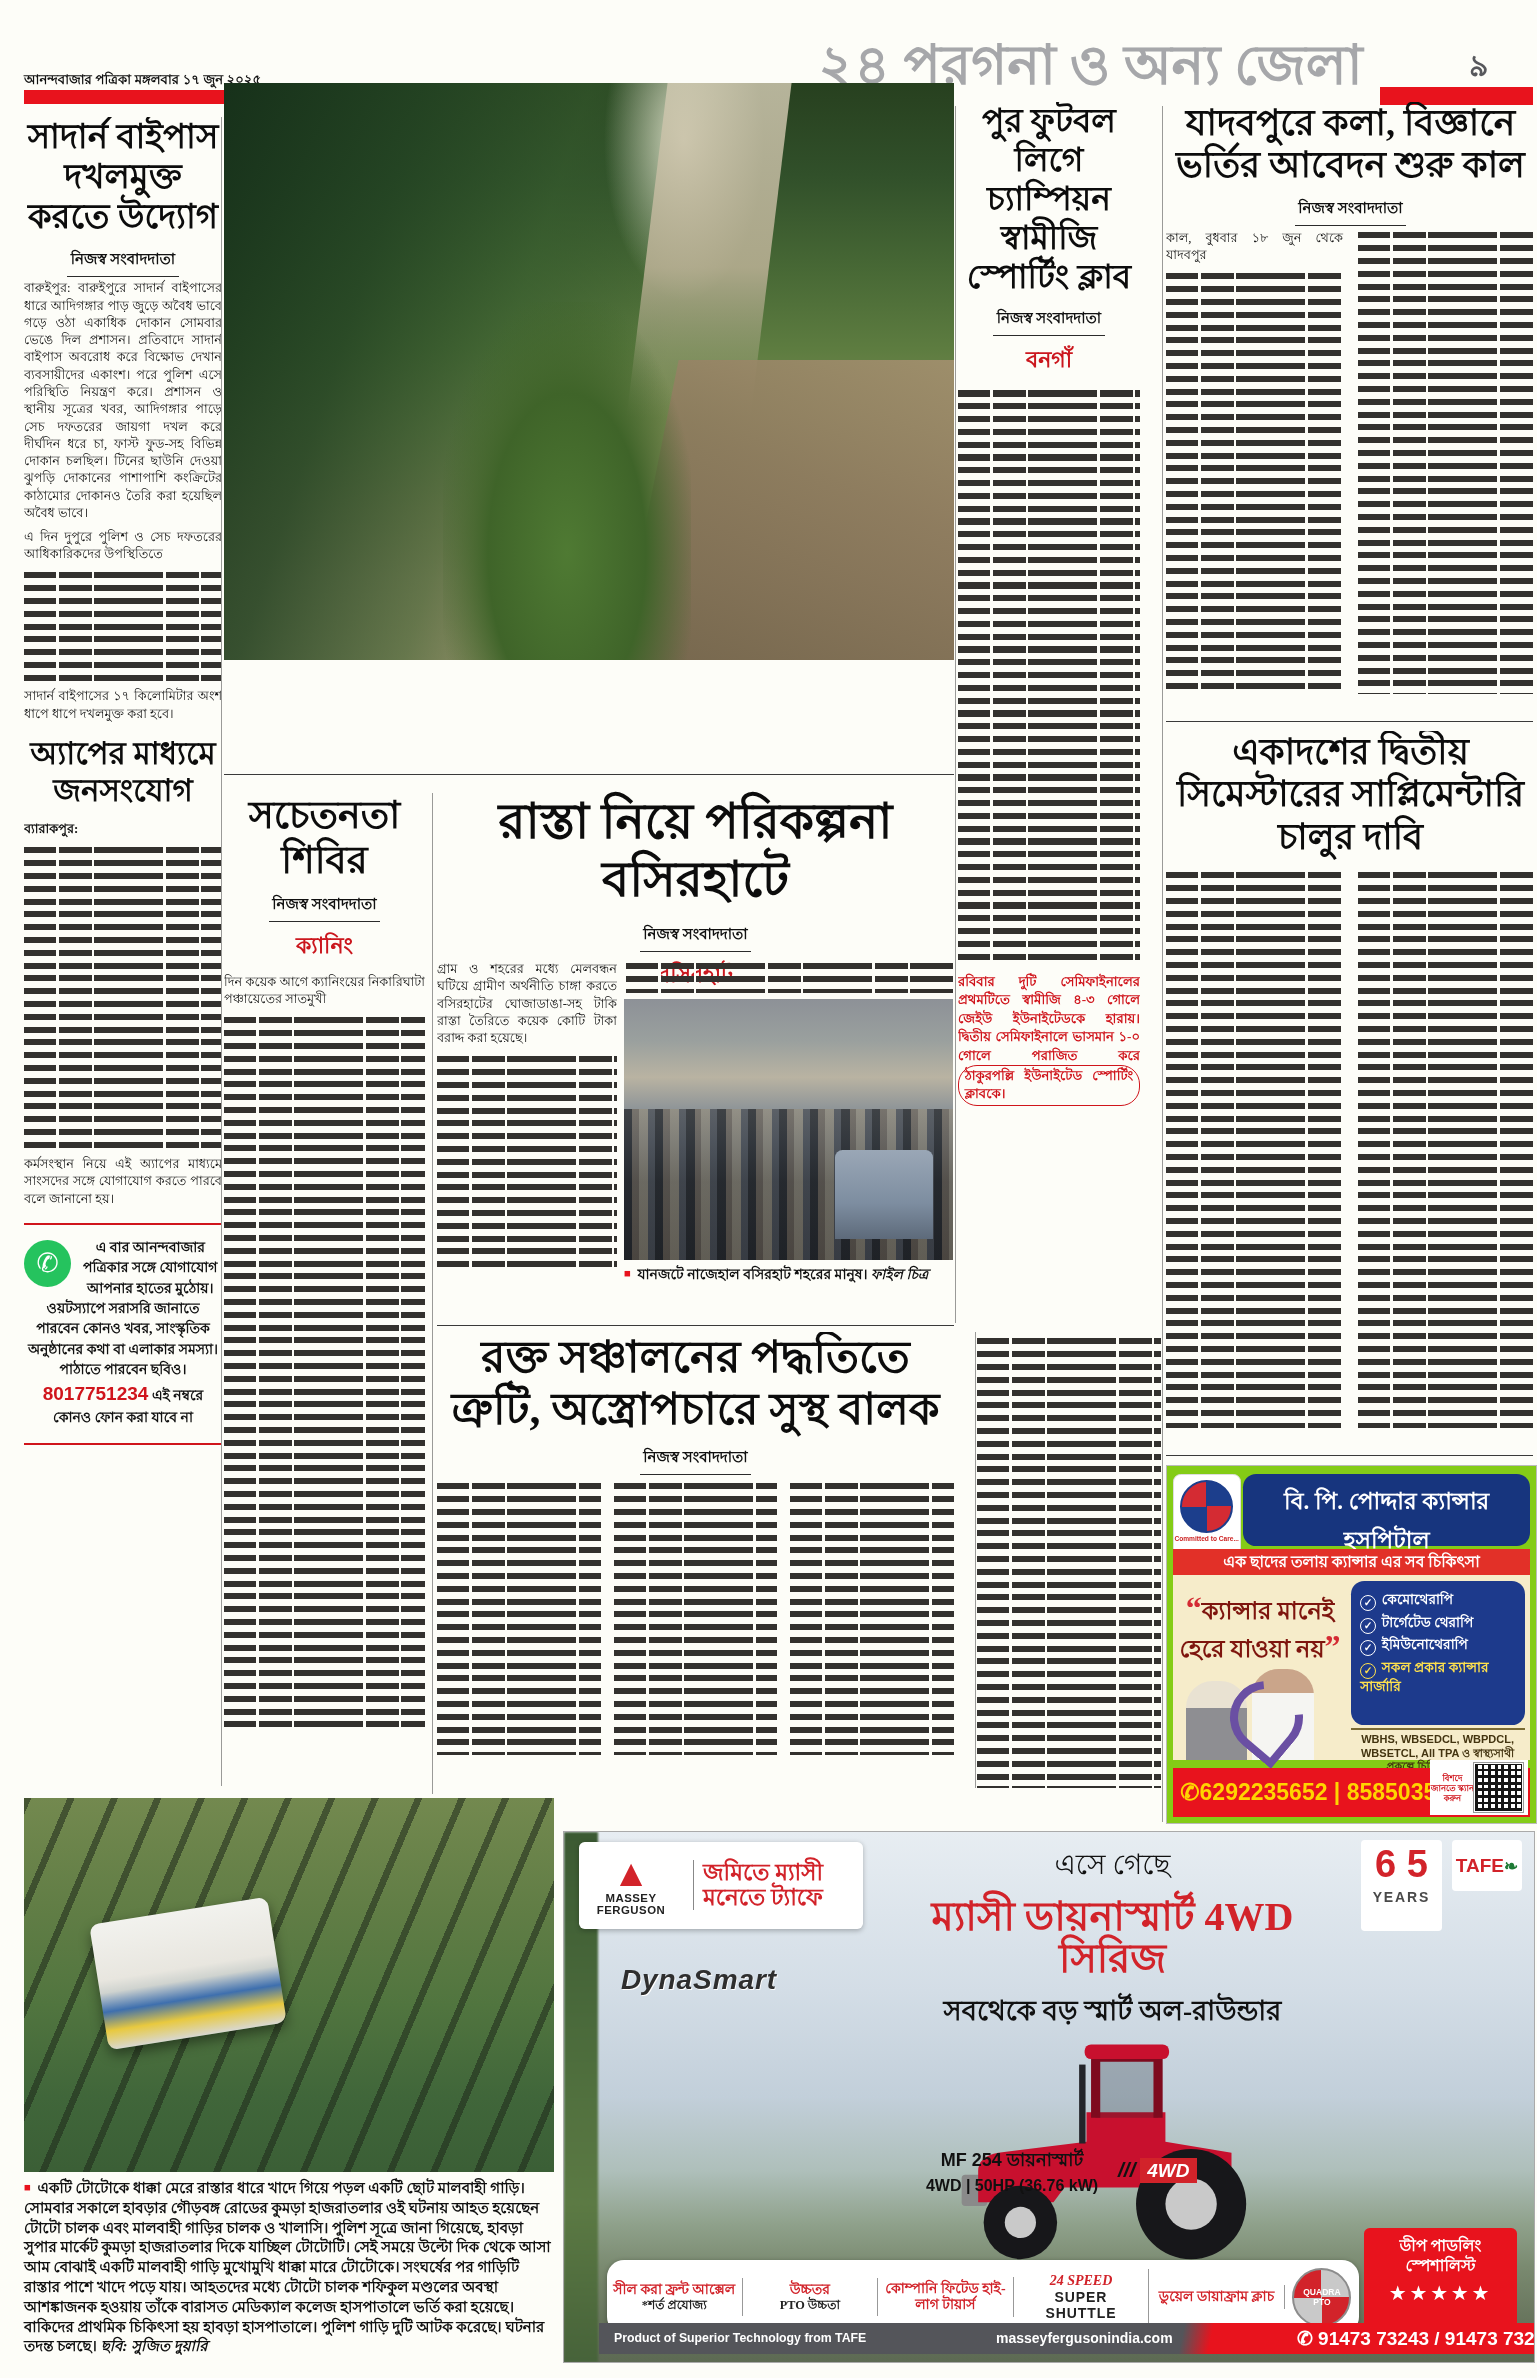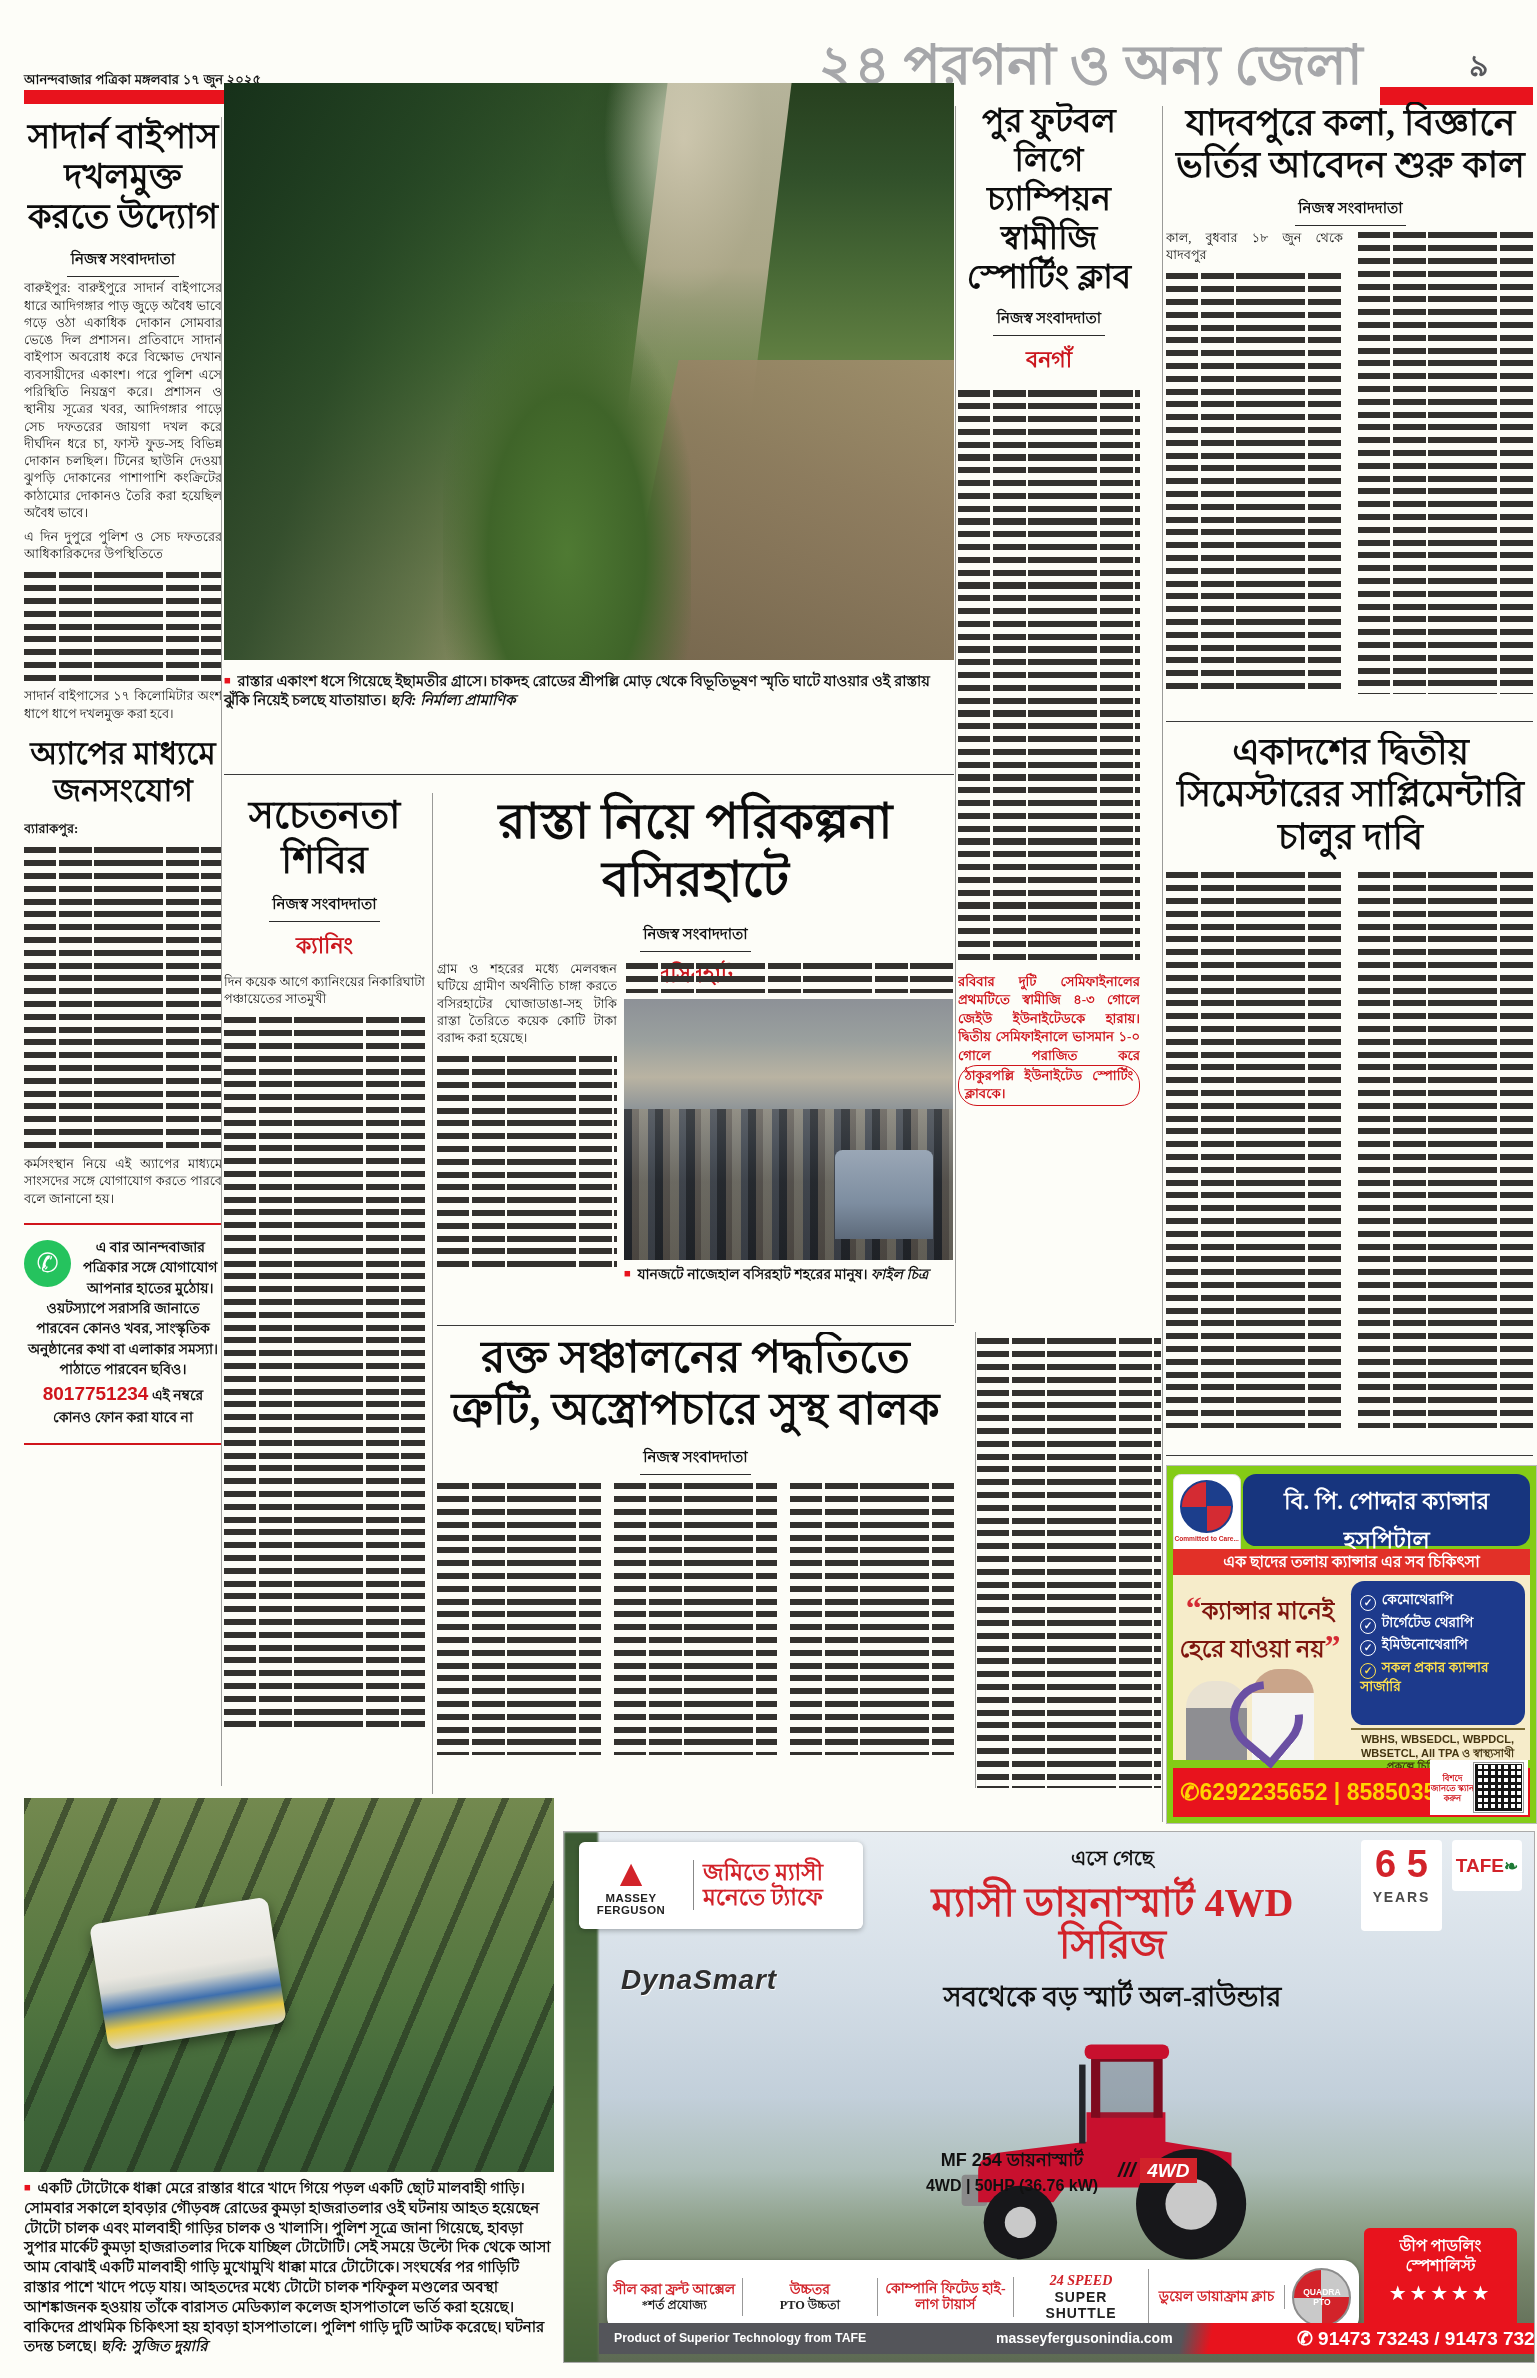--- a/index.html
+++ b/index.html
@@ -82,21 +82,21 @@
   .ms-green{position:absolute;left:0;top:0;width:34px;height:100%;
       background:linear-gradient(180deg,#3c5a33 0%,#4c6c3c 40%,#5c7a44 70%,#47633a 100%);filter:blur(0.9px);}
   .ms-brandbox{position:absolute;left:15px;top:9.5px;width:284px;height:87px;background:#fff;border-radius:5.7px;
       box-shadow:0 1.9px 5.7px rgba(0,0,0,.25);display:flex;align-items:center;}
   .ms-tri{color:#d2232a;font-size:38px;line-height:38px;}
   .ms-brandname{font-family:"Liberation Sans",sans-serif;font-weight:bold;font-size:11.4px;color:#222;letter-spacing:0.5px;}
   .ms-slogan{color:#d2232a;font-weight:bold;font-size:23px;line-height:1.1;border-left:1.9px solid #888;padding-left:9.5px;margin-left:9.5px;}
   .ms-dyna{position:absolute;left:57px;top:132px;font-family:"Liberation Sans",sans-serif;
       font-style:italic;font-weight:bold;font-size:28px;color:#2e2e2e;letter-spacing:0.9px;text-shadow:0.9px 0.9px 0 #fff;}
   .ms-center{position:absolute;left:312px;top:11.4px;width:473px;text-align:center;}
-  .ms-intro{font-weight:bold;font-size:20px;color:#111;}
+  .ms-intro{font-weight:normal;font-size:28px;color:#111;}
   .ms-title{font-weight:bold;font-size:40px;color:#d2232a;margin-top:5.7px;line-height:1.05;}
   .ms-sub{font-weight:bold;font-size:27.4px;color:#111;margin-top:9.5px;}
   .ms-years{position:absolute;left:797px;top:7.6px;width:81px;height:91px;background:#fff;border-radius:3.8px;text-align:center;
       font-family:"Liberation Sans",sans-serif;}
   .ms-years .six5{color:#d2232a;font-weight:bold;font-size:38px;line-height:49px;}
   .ms-years .ylabel{color:#4a4a4a;font-weight:bold;font-size:14px;letter-spacing:1.9px;}
   .ms-tafe{position:absolute;left:888px;top:7.6px;width:70px;height:51px;background:#fff;border-radius:3.8px;text-align:center;
       font-family:"Liberation Sans",sans-serif;font-weight:bold;font-size:19px;color:#d2232a;line-height:51px;}
   .ms-leaf{color:#1d7a34;font-size:17px;}
   .ms-model{position:absolute;left:358px;top:314px;width:180px;text-align:center;color:#111;
@@ -156,24 +156,20 @@
       <div class="watext"><span>এ বার আনন্দবাজার পত্রিকার সঙ্গে যোগাযোগ আপনার হাতের মুঠোয়। ওয়টস্যাপে সরাসরি জানাতে পারবেন কোনও খবর, সাংস্কৃতিক অনুষ্ঠানের কথা বা এলাকার সমস্যা। পাঠাতে পারবেন ছবিও। </span><span class="wanum">8017751234</span><span> এই নম্বরে কোনও ফোন করা যাবে না</span></div>
       <div style="clear:both;"></div>
     </div>
   </div>
 
   <div class="abs photo-main" style="left:224px;top:83px;width:730px;height:577px;">
     <div class="road"></div>
     <div class="rubble"></div>
     <div class="vines"></div>
   </div>
-  <div class="abs caption" style="left:224px;top:672px;width:730px;">
-    <span class="bullet">■</span><span>রাস্তার একাংশ ধসে গিয়েছে ইছামতীর গ্রাসে। চাকদহ রোডের শ্রীপল্লি মোড় থেকে বিভূতিভূষণ স্মৃতি ঘাটে যাওয়ার ওই রাস্তায় ঝুঁকি নিয়েই চলছে যাতায়াত।</span>
-    <span class="credit">ছবি: নির্মাল্য প্রামাণিক</span>
-  </div>
 
   <div class="hrule" style="left:224px;top:774px;width:730px;"></div>
 
   <div class="abs" style="left:224px;top:793px;width:201px;height:994px;overflow:hidden;">
     <div class="hl" style="font-size:38px;">সচেতনতা শিবির</div>
     <div class="byline-wrap"><span class="byline">নিজস্ব সংবাদদাতা</span></div>
     <div class="dateline">ক্যানিং</div>
     <p class="body">দিন কয়েক আগে ক্যানিংয়ের নিকারিঘাটা পঞ্চায়েতের সাতমুখী</p>
     <div class="tf" style="height:719px;"></div>
   </div>

